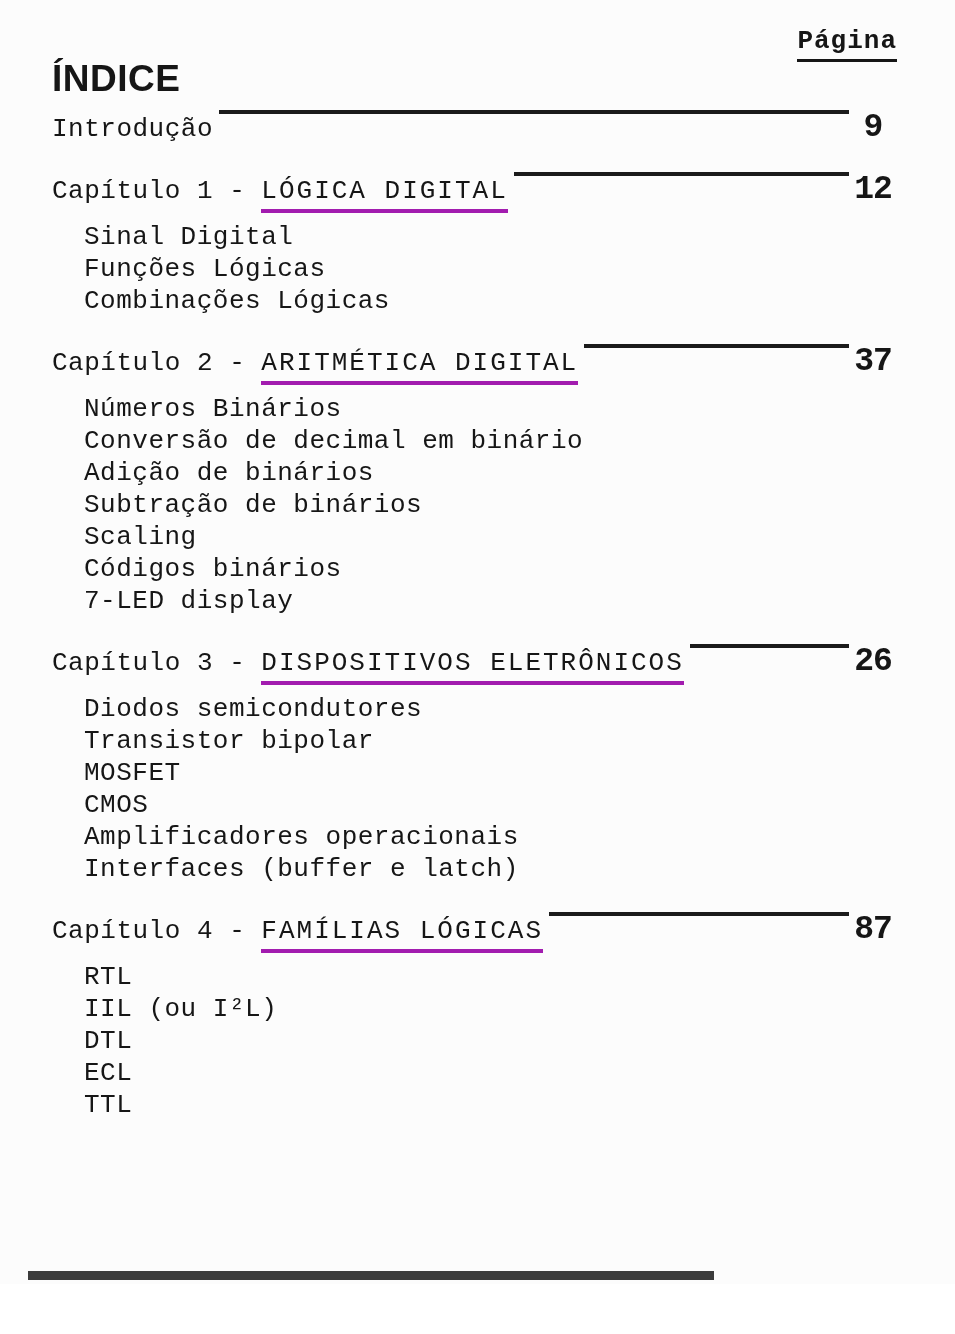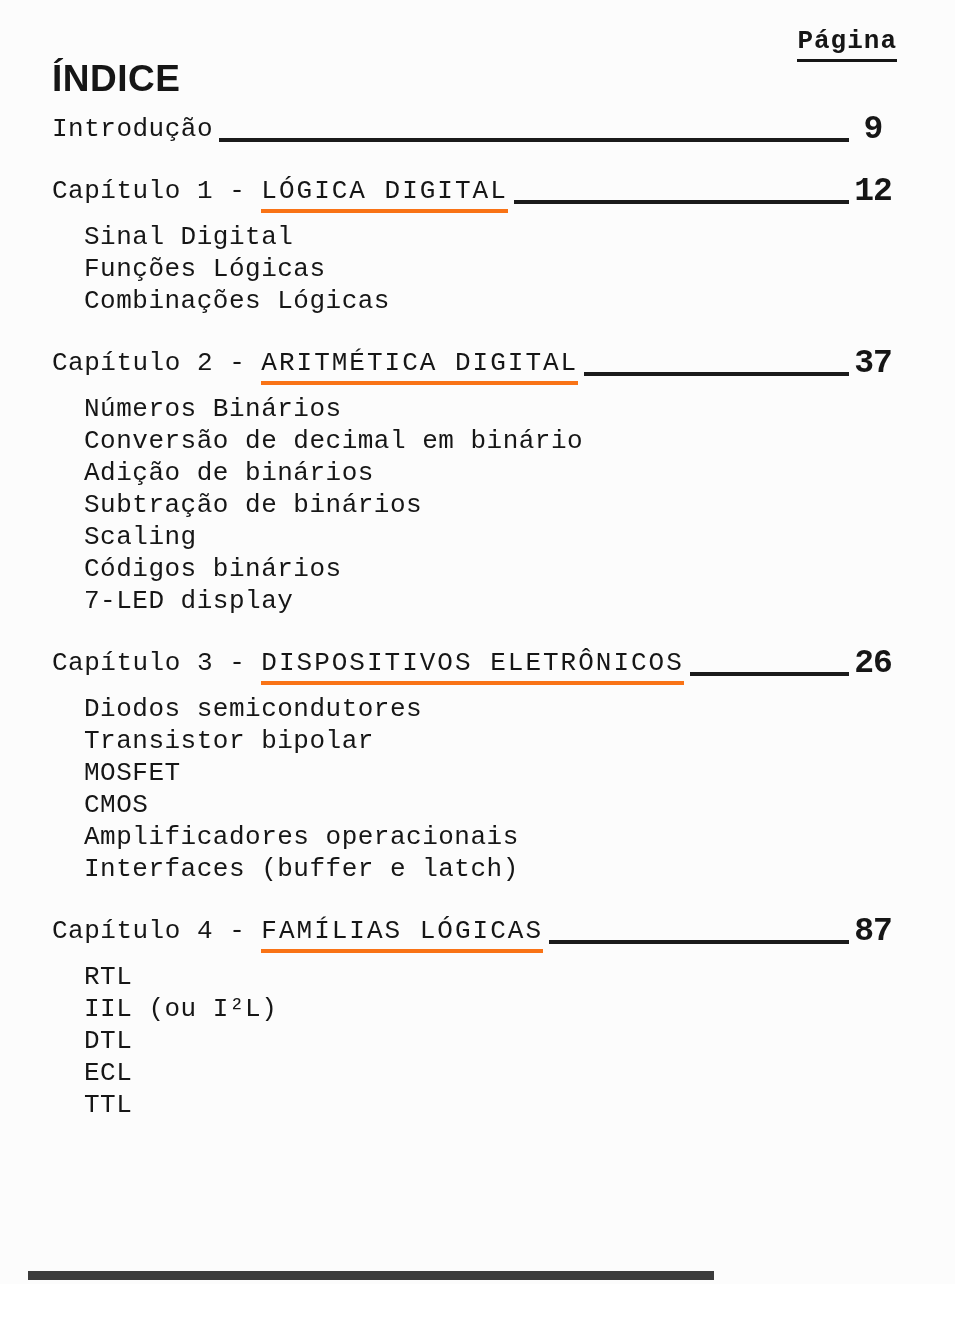--- a/index.html
+++ b/index.html
@@ -31,21 +31,21 @@
   .page-title {
     font-family:"Liberation Sans","DejaVu Sans",sans-serif;
     font-size:37px;
     font-weight:700;
     letter-spacing:0.5px;
     margin-top:2px;
   }
 
   .toc-row {
     display:flex;
-    align-items:flex-end;
+    align-items:flex-start;
     font-size:26px;
     line-height:32px;
   }
   .intro-row { margin-top:13px; }
 
   .label { white-space:nowrap; letter-spacing:0.5px; }
 
   .leader {
     flex:1 1 auto;
     height:0;
@@ -60,21 +60,21 @@
     width:48px;
     text-align:center;
     font-weight:700;
     font-size:33px;
     line-height:30px;
     letter-spacing:-1px;
   }
 
   .chapter-block { margin-top:30px; }
   .chapter-title {
-    border-bottom:4px solid #f97316;
+    border-bottom:4px solid #a21caf;
     padding-bottom:3px;
     letter-spacing:2px;
   }
 
   .items { margin-top:14px; }
   .item {
     font-size:26px;
     line-height:32px;
     letter-spacing:0.5px;
     white-space:pre;

